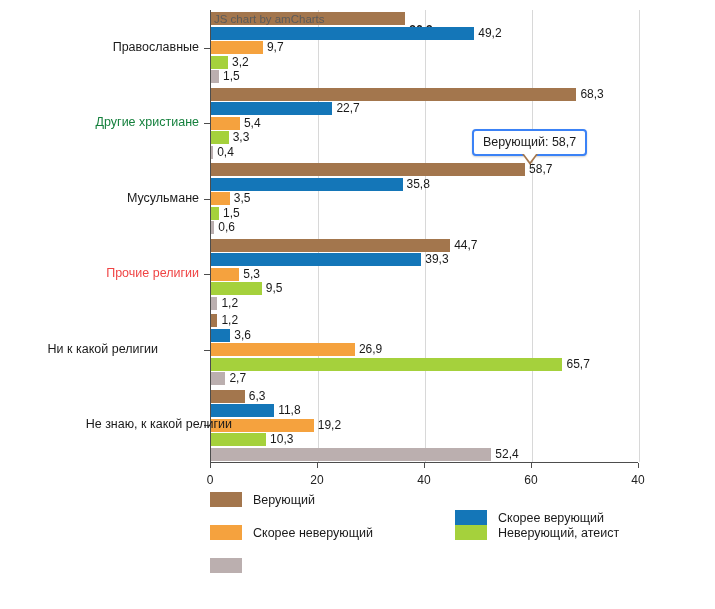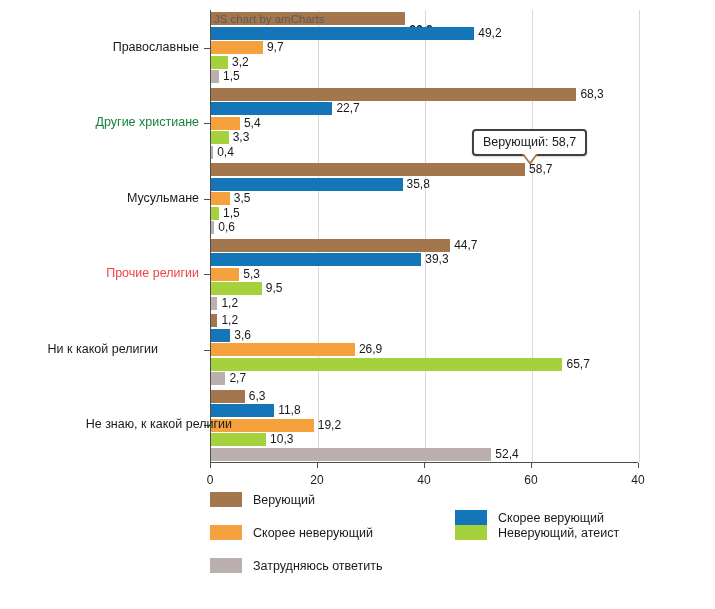--- a/index.html
+++ b/index.html
@@ -81,21 +81,21 @@
     white-space: nowrap;
     pointer-events: none;
   }
 
   
   .tooltip {
     position: absolute;
     left: 472px;
     top: 129px;
     background: #ffffff;
-    border: 2px solid #404040;
+    border: 2px solid #3b82f6;
     border-radius: 4px;
     padding: 4px 9px 5px 9px;
     font-size: 12.5px;
     color: #1a1a1a;
     white-space: nowrap;
     box-shadow: 0 1px 2px rgba(0,0,0,0.18);
   }
   .tooltip-arrow-outer {
     position: absolute;
     left: 50%;
@@ -263,17 +263,16 @@
       <div class="legend-item" style="left: 0px; top: 33px;">
         <span class="legend-swatch" style="background: rgb(245, 162, 62);"></span>
         <span class="legend-label">Скорее неверующий</span>
       </div>
       <div class="legend-item" style="left: 245px; top: 33px;">
         <span class="legend-swatch" style="background: rgb(165, 209, 60);"></span>
         <span class="legend-label">Неверующий, атеист</span>
       </div>
       <div class="legend-item" style="left: 0px; top: 66px;">
         <span class="legend-swatch" style="background: rgb(187, 175, 175);"></span>
-        <span class="legend-label">Затрудняюсь ответить</span>
       </div>
     </div>
 
 </div>
 
 </body></html>

